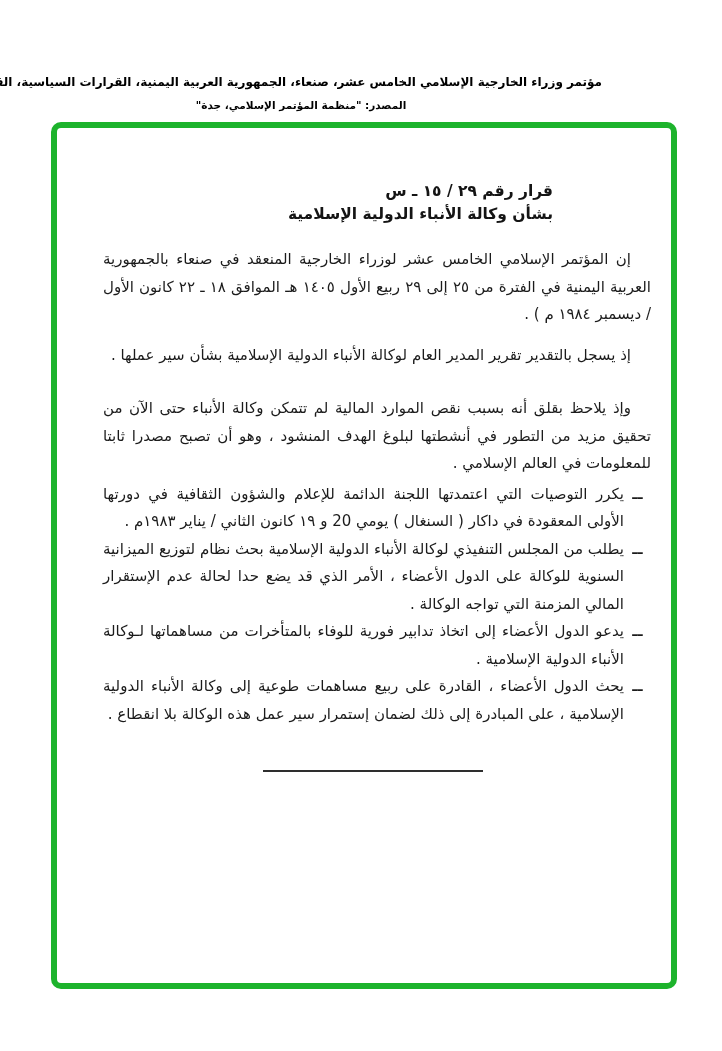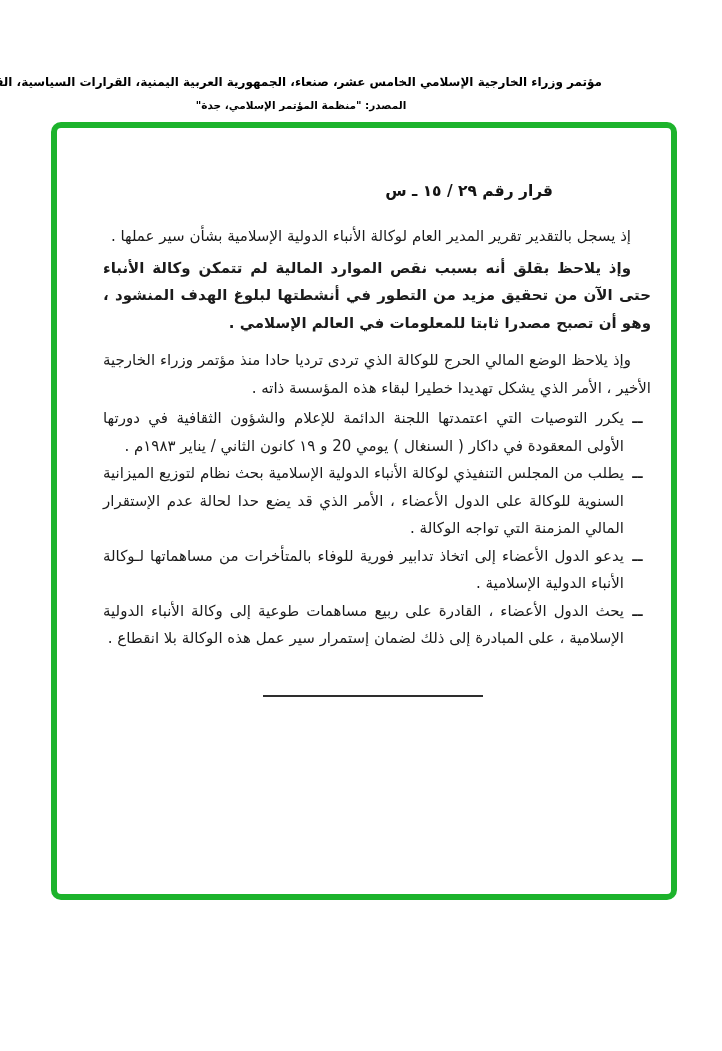--- a/index.html
+++ b/index.html
@@ -17,21 +17,21 @@
   .hdr-line1{
     font-size:12px;font-weight:bold;line-height:20px;white-space:nowrap;
     letter-spacing:0;
   }
   .hdr-line2{
     font-size:10.5px;font-weight:bold;line-height:16px;margin-top:5px;
   }
 
   
   .frame{
-    position:absolute;left:51px;top:122px;width:626px;height:778px;
+    position:absolute;left:51px;top:122px;width:626px;height:867px;
     border:6px solid #1db32c;border-radius:10px;box-sizing:border-box;
     background:#fff;
   }
   .content{
     position:absolute;inset:0;
     padding:52px 20px 0 46px;box-sizing:border-box;
     direction:rtl;text-align:right;
     font-size:15px;line-height:27.5px;color:#1b1b1b;
   }
 
@@ -39,21 +39,21 @@
   .title{
     font-weight:bold;font-size:15.5px;line-height:23px;
     margin:0 98px 20px 0;text-align:right;color:#141414;
   }
 
   
   p.para{
     margin:0;text-align:justify;text-indent:20px;
   }
   p.para.m1{margin-top:13px;}
-  p.para.m2{margin-top:4px;font-weight:bold;}
+  p.para.m2{margin-top:26px;}
   p.para.m3{margin-top:10px;}
 
   
   .list{margin-top:3px;}
   .li{display:flex;align-items:flex-start;margin:0;}
   .li .dash{
     flex:0 0 27px;white-space:nowrap;letter-spacing:-1px;
     font-weight:bold;color:#1b1b1b;text-align:center;
   }
   .li .litext{flex:1 1 auto;text-align:justify;}
@@ -72,28 +72,29 @@
   <div class="hdr">
     <div class="hdr-line1">مؤتمر وزراء الخارجية الإسلامي الخامس عشر، صنعاء، الجمهورية العربية اليمنية، القرارات السياسية، القرار الرقم ٢٩/‏١٥-س</div>
     <div class="hdr-line2">المصدر: "منظمة المؤتمر الإسلامي، جدة"</div>
   </div>
 
   <div class="frame">
     <div class="content">
 
       <div class="title">
         <div>قرار رقم ٢٩ / ١٥ ـ س</div>
+        <div>بشأن وكالة الأنباء الدولية الإسلامية</div>
       </div>
 
+      <p class="para">إن المؤتمر الإسلامي الخامس عشر لوزراء الخارجية المنعقد في صنعاء بالجمهورية العربية اليمنية في الفترة من ٢٥ إلى ٢٩ ربيع الأول ١٤٠٥ هـ الموافق ١٨ ـ ٢٢ كانون الأول / ديسمبر ١٩٨٤ م ) .</p>
 
       <p class="para m1">إذ يسجل بالتقدير تقرير المدير العام لوكالة الأنباء الدولية الإسلامية بشأن سير عملها .</p>
 
       <p class="para m2">وإذ يلاحظ بقلق أنه بسبب نقص الموارد المالية لم تتمكن وكالة الأنباء حتى الآن من تحقيق مزيد من التطور في أنشطتها لبلوغ الهدف المنشود ، وهو أن تصبح مصدرا ثابتا للمعلومات في العالم الإسلامي .</p>
 
-      <p class="para m3">وإذ يلاحظ الوضع المالي الحرج للوكالة الذي تردى ترديا حادا منذ مؤتمر وزراء الخارجية الأخير ، الأمر الذي يشكل تهديدا خطيرا لبقاء هذه المؤسسة ذاته .</p>
 
       <div class="list">
 
         <div class="li">
           <span class="dash">ــ</span>
           <span class="litext">يكرر التوصيات التي اعتمدتها اللجنة الدائمة للإعلام والشؤون الثقافية في دورتها الأولى المعقودة في داكار ( السنغال ) يومي 20 و ١٩ كانون الثاني / يناير ١٩٨٣م .</span>
         </div>
 
         <div class="li">
           <span class="dash">ــ</span>

